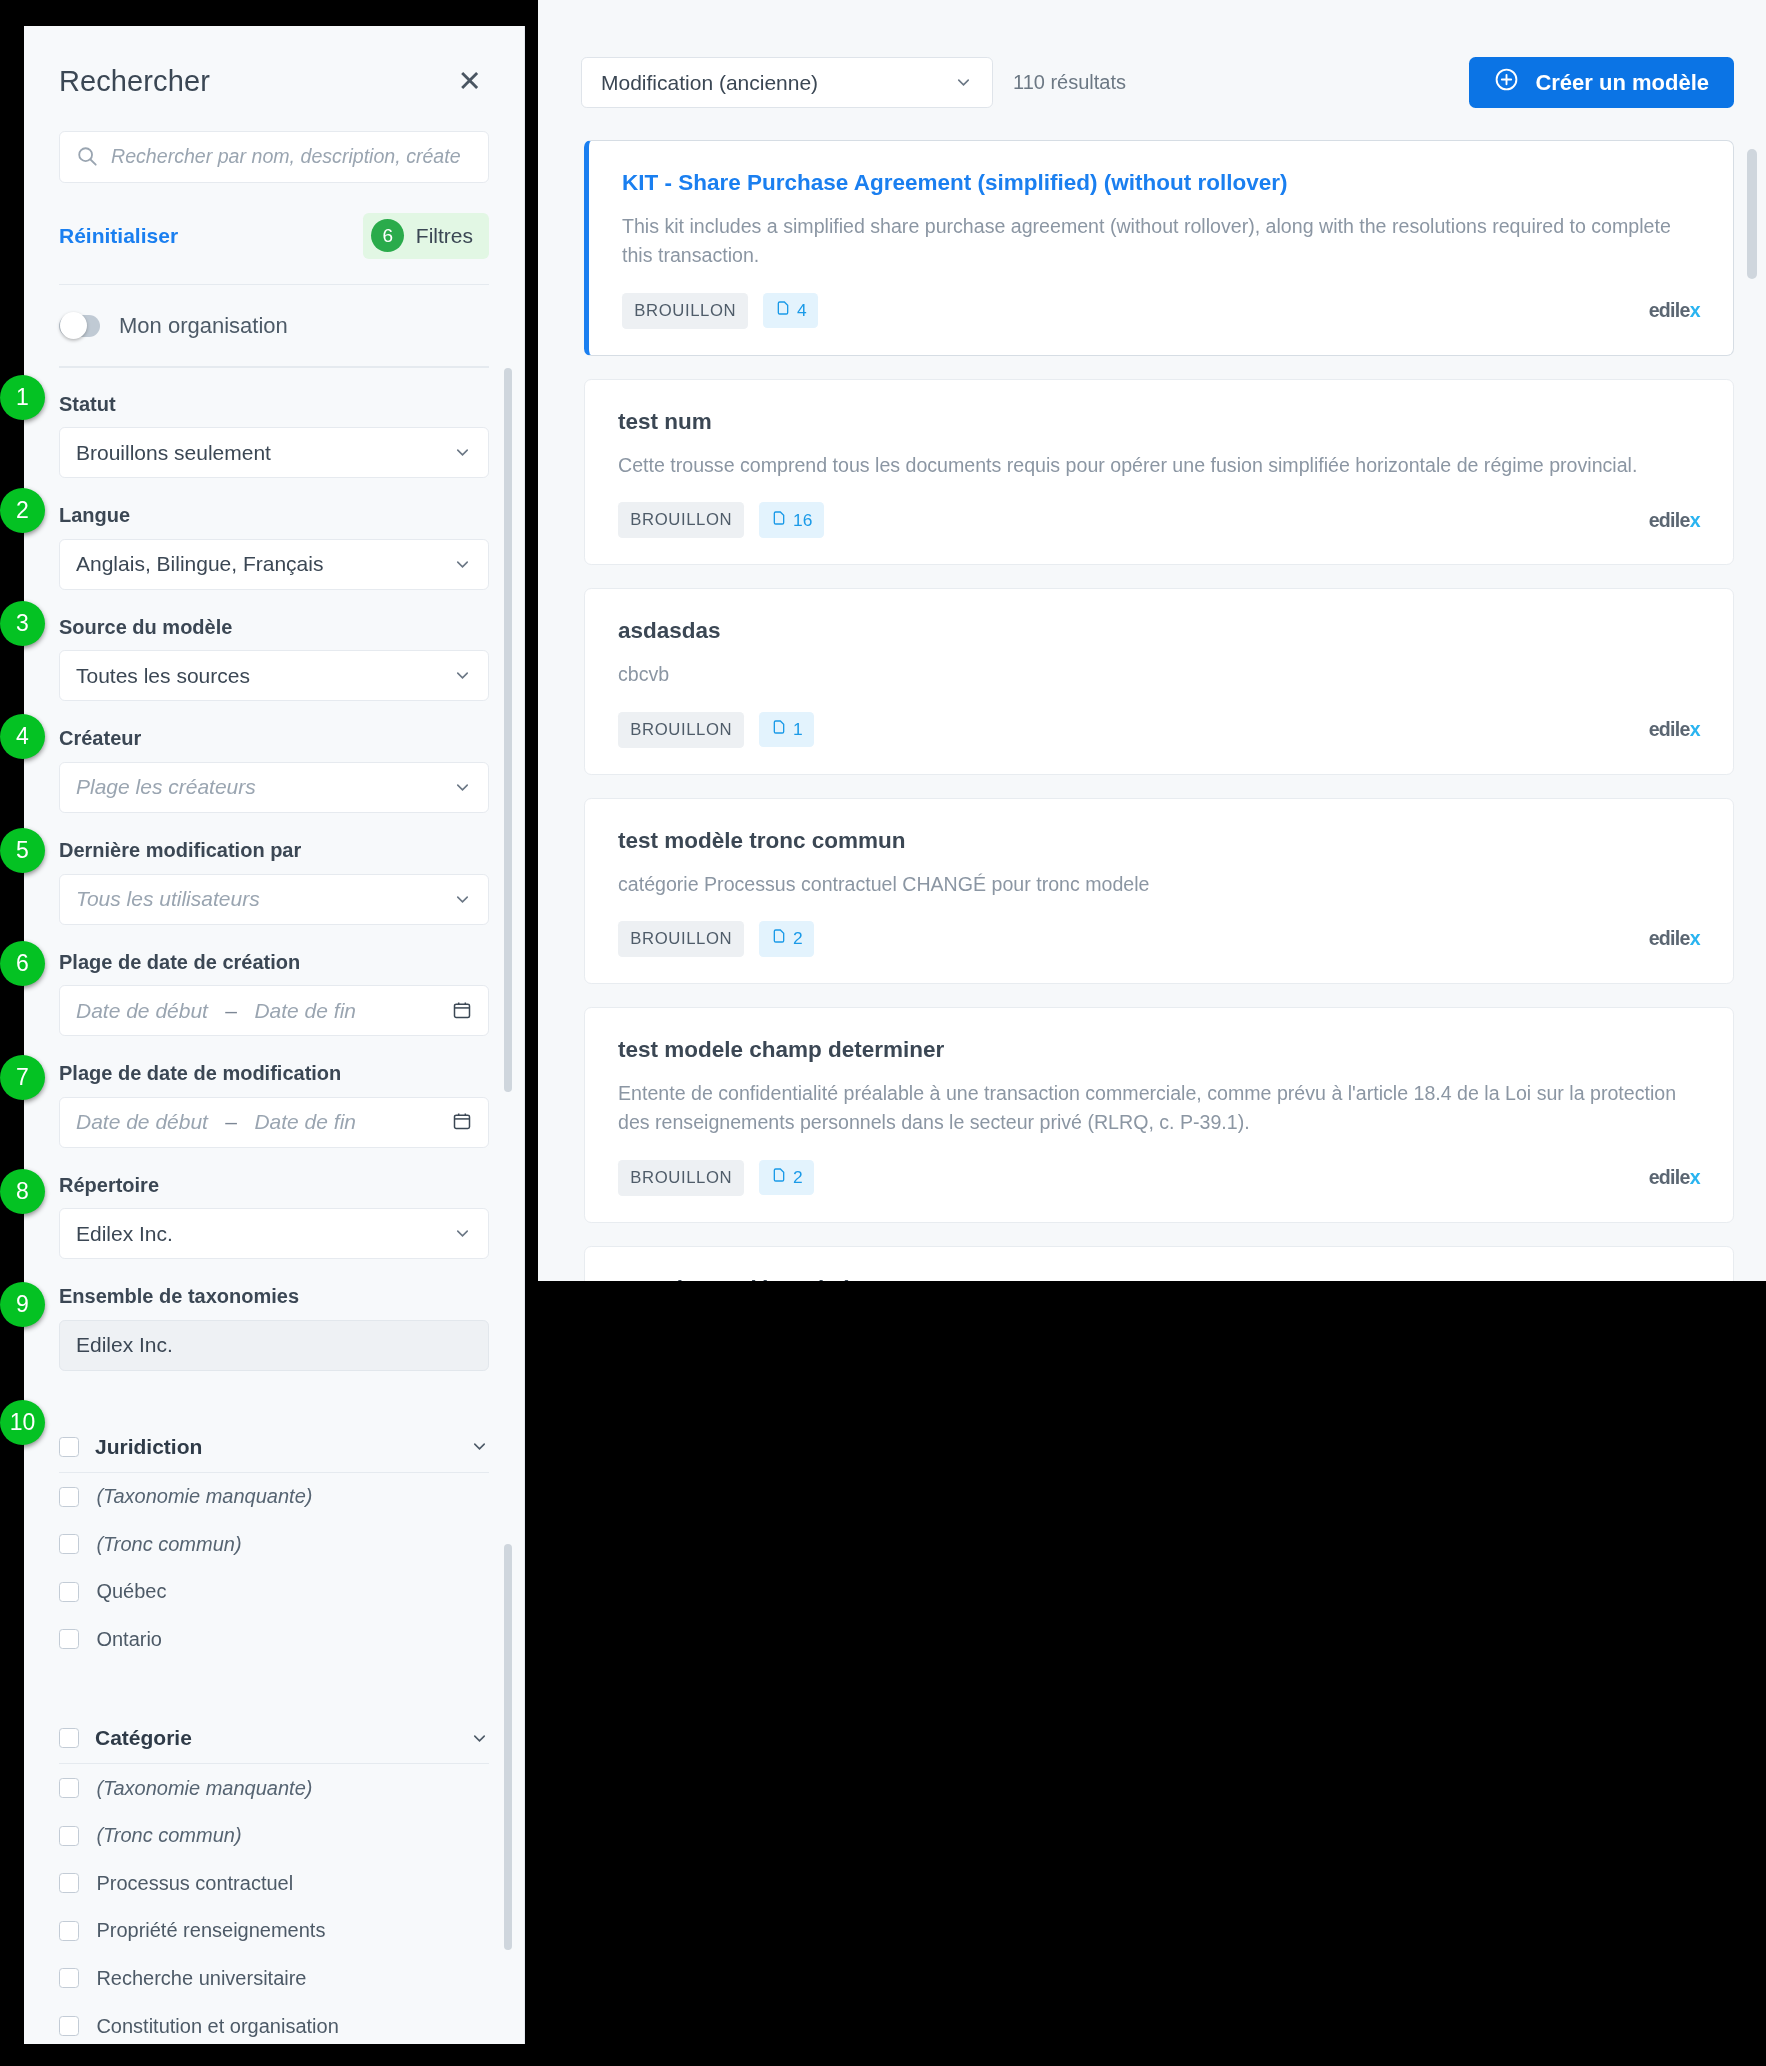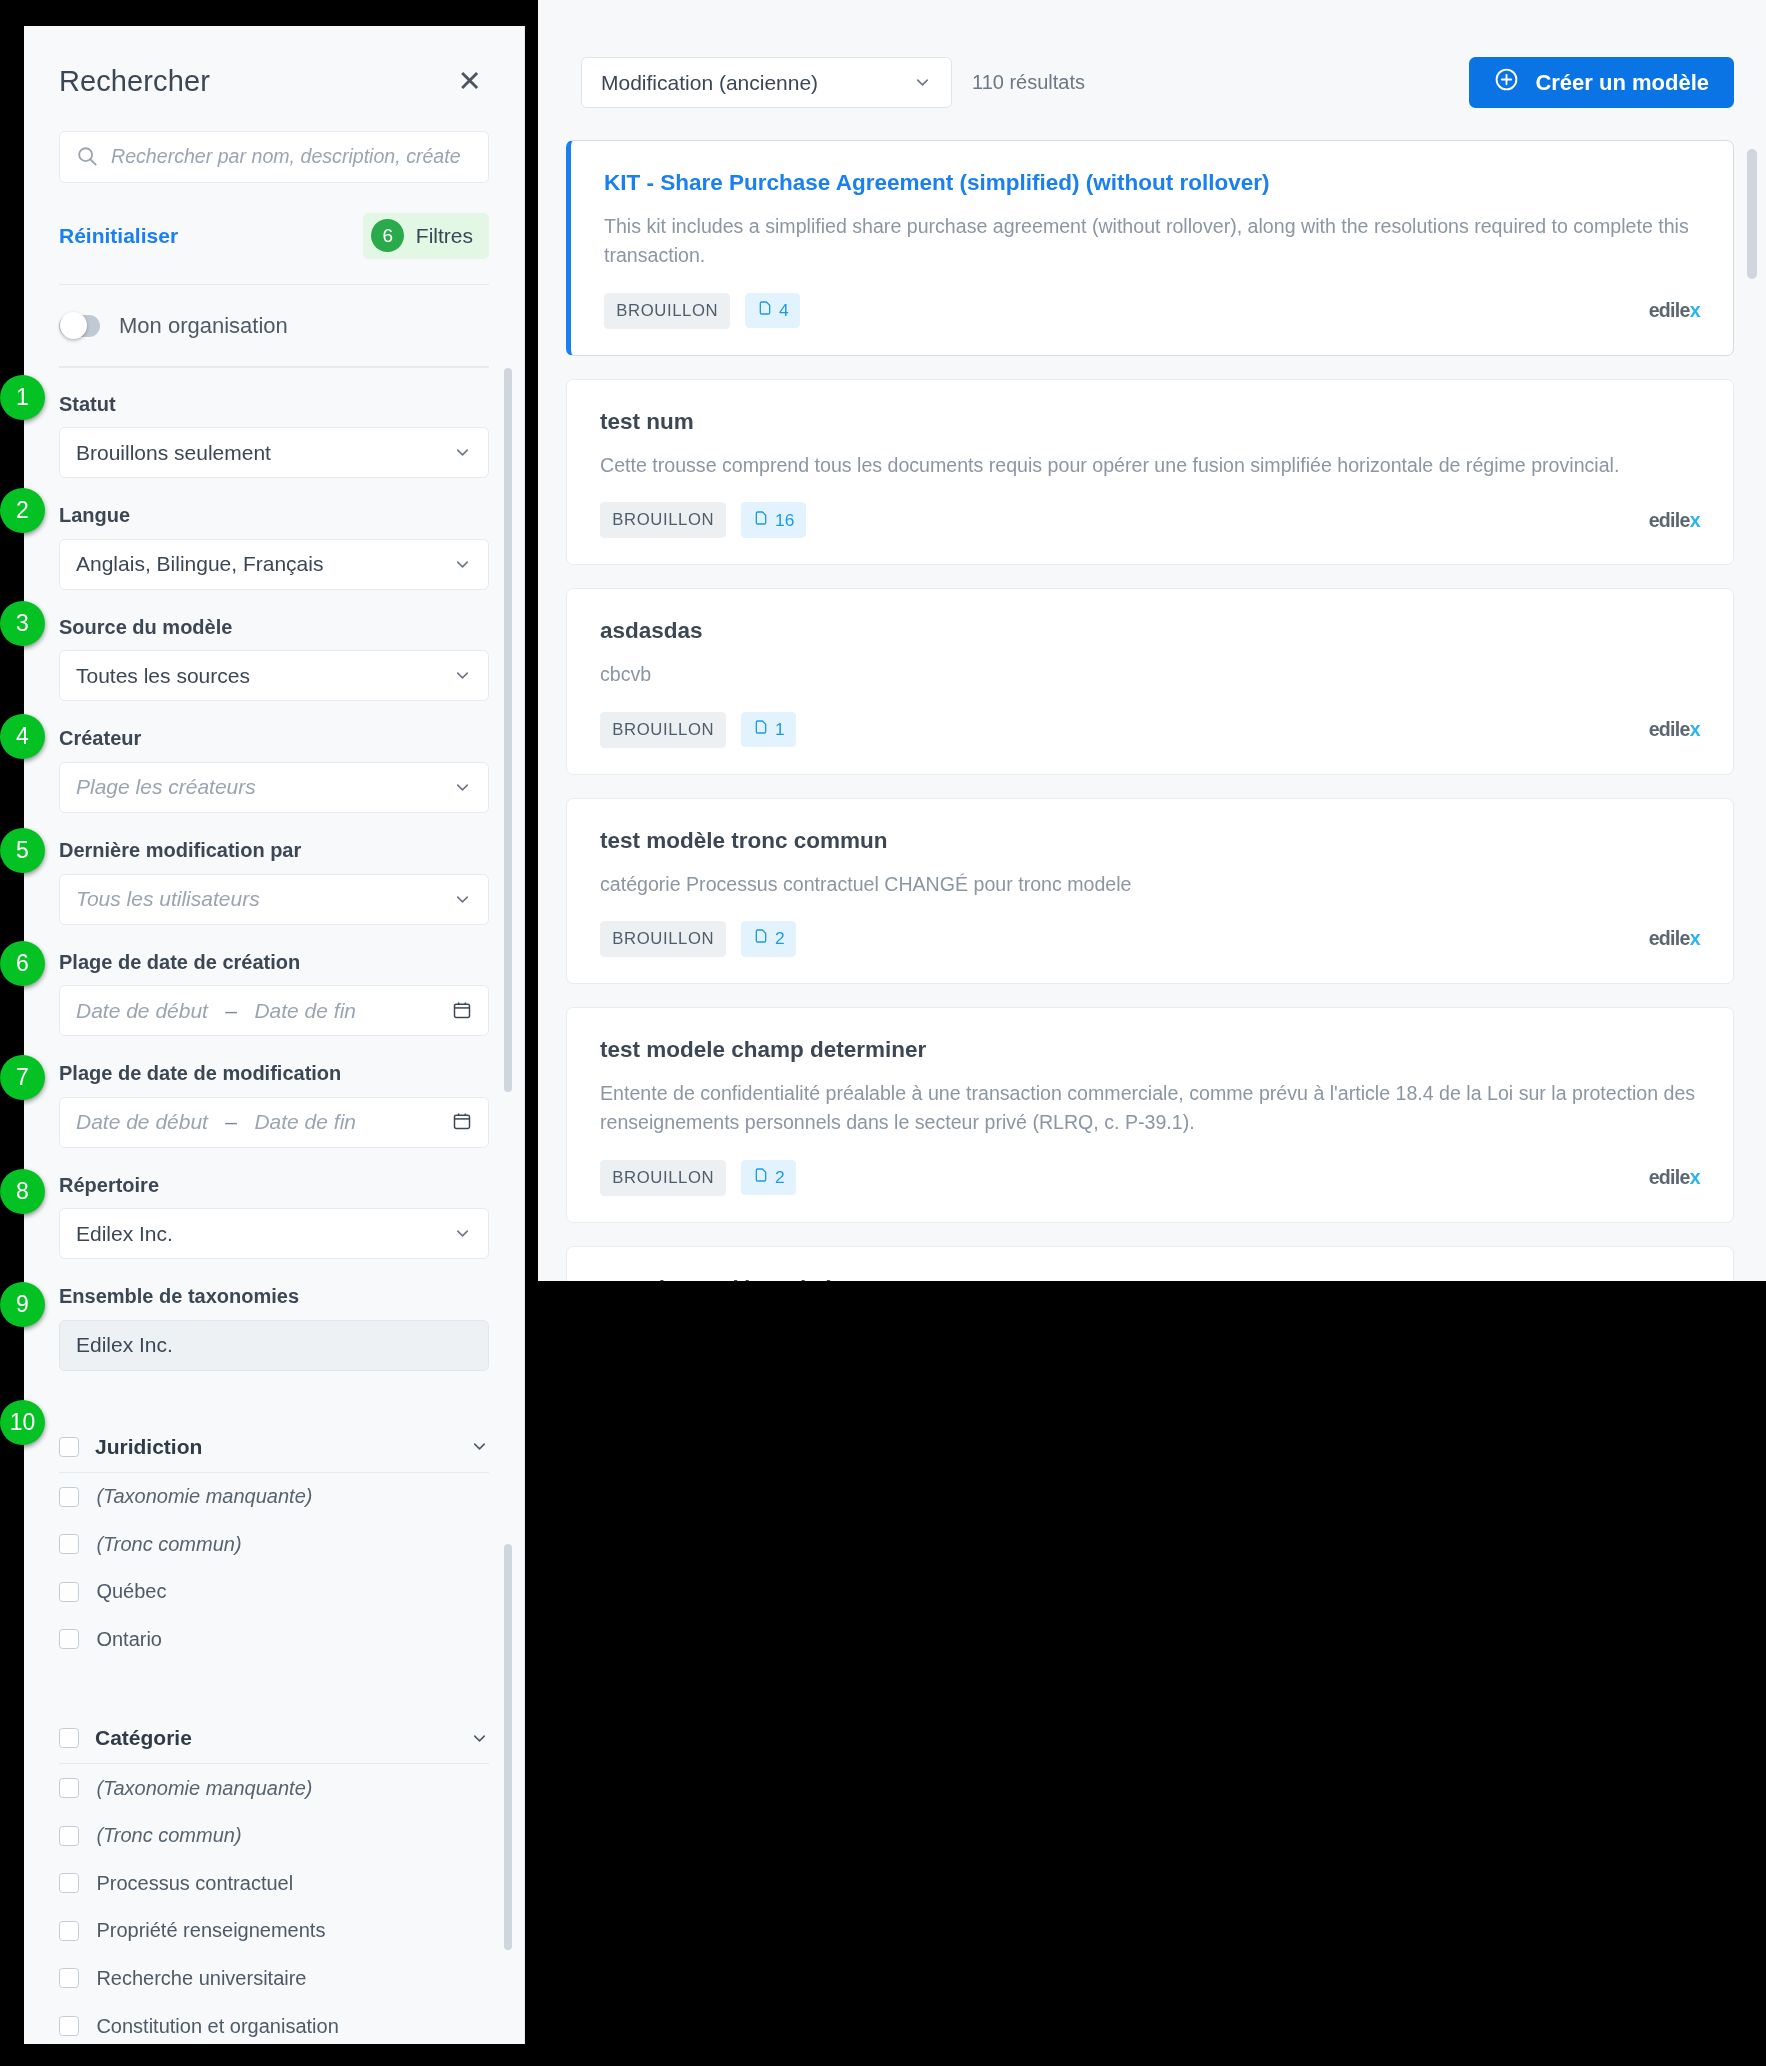--- a/index.html
+++ b/index.html
@@ -88,32 +88,32 @@
     font-size:23px; font-weight:400; box-shadow: 0 2.2px 5px rgba(0,0,0,.45); z-index: 40;
   }
 
   
   #main {
     position:absolute; left:538px; top:0; width:1229px; height:1281px;
     background:#f6f8fa; overflow:hidden;
   }
   .m-toolbar { display:flex; align-items:center; padding: 57px 33px 0 43px; gap:20px; }
   .sort-select {
-    width: 371px; height:51px; background:#fff; border:1.4px solid #dfe4ea; border-radius:5.8px;
+    width: 412px; height:51px; background:#fff; border:1.4px solid #dfe4ea; border-radius:5.8px;
     display:flex; align-items:center; justify-content:space-between; padding: 0 19px;
   }
   .sort-select .sv { font-size:21px; color:#3b4754; }
   .res-count { font-size:20px; color:#6c7884; }
   .create-btn {
     margin-left:auto; background:#0b74e5; color:#fff; border-radius:6.5px;
     height:51px; display:flex; align-items:center; gap:16px; padding: 0 25px;
     font-size:22px; font-weight:bold; cursor:pointer;
   }
 
-  .cards { padding: 32px 33px 0 28px; }
+  .cards { padding: 32px 33px 0 46px; }
   .card {
     background:#fff; border:1.4px solid #e8ecf0; border-radius:7.2px;
     padding: 29px 33px 26px 33px; margin-bottom: 23px; position:relative;
   }
   .card.sel { border-color:#d6dde4; border-left: 5.8px solid #1a7ff0; padding-left: 33px;}
   .card .ctitle { font-size:22.5px; font-weight:bold; color:#3b4754; }
   .card.sel .ctitle { color:#1a7ff0; }
   .card .cdesc { font-size:19.6px; color:#8b96a3; line-height:1.5; margin-top:16px; }
   .card .cfoot { display:flex; align-items:center; gap:14.5px; margin-top: 22px; }
   .tag-draft { background:#edf0f3; color:#4f5c69; font-size:16.7px; letter-spacing:0.6px; padding: 8px 12.3px; border-radius:4.3px; }

